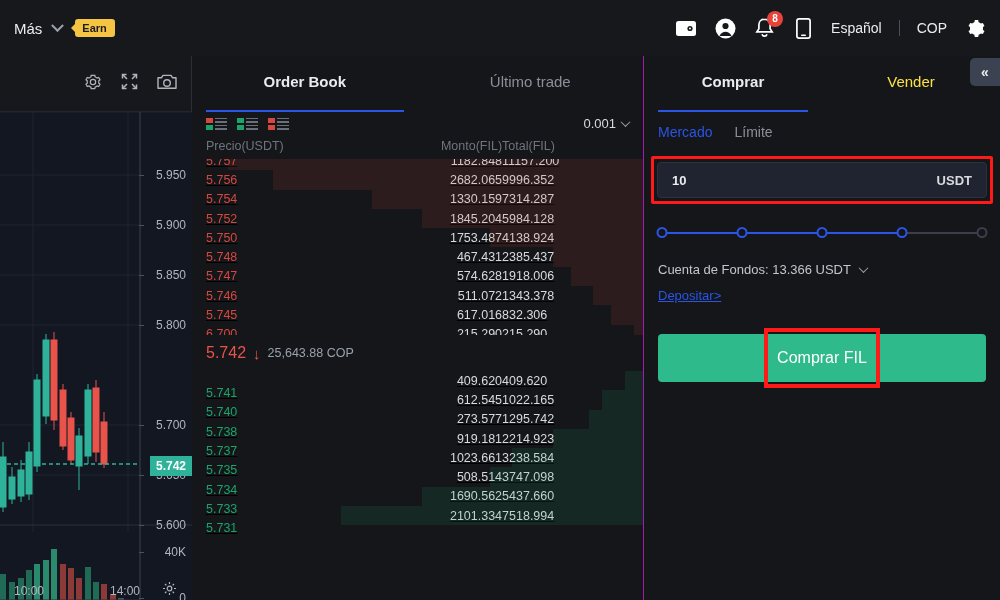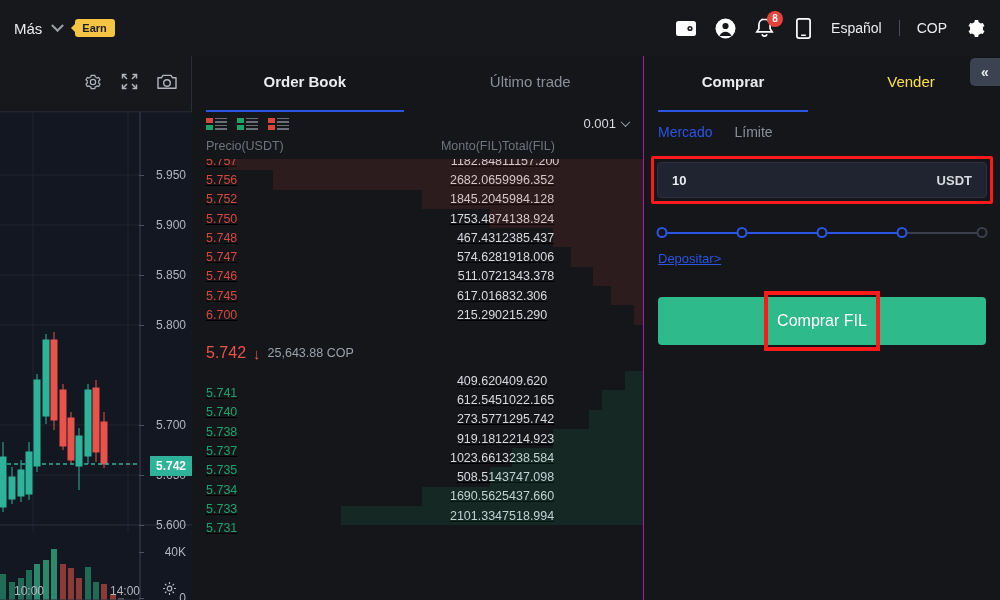--- a/index.html
+++ b/index.html
@@ -443,20 +443,26 @@
           <span class="c-amt">1182.848</span>
           <span class="c-total">11157.200</span>
         </div>
         <div class="ob-row ask">
           <span class="depth-fill" style="width:82%"></span>
           <span class="c-price">5.756</span>
           <span class="c-amt">2682.065</span>
           <span class="c-total">9996.352</span>
         </div>
         <div class="ob-row ask">
+          <span class="depth-fill" style="width:60%"></span>
+          <span class="c-price">5.754</span>
+          <span class="c-amt">1330.159</span>
+          <span class="c-total">7314.287</span>
+        </div>
+        <div class="ob-row ask">
           <span class="depth-fill" style="width:49%"></span>
           <span class="c-price">5.752</span>
           <span class="c-amt">1845.204</span>
           <span class="c-total">5984.128</span>
         </div>
         <div class="ob-row ask">
           <span class="depth-fill" style="width:34%"></span>
           <span class="c-price">5.750</span>
           <span class="c-amt">1753.487</span>
           <span class="c-total">4138.924</span>
@@ -575,20 +581,24 @@
     <div class="slider-wrap">
       <div class="slider-track"></div>
       <div class="slider-fill"></div>
       <div class="sl-node on" style="left:0%"></div>
       <div class="sl-node on" style="left:25%"></div>
       <div class="sl-node on" style="left:50%"></div>
       <div class="sl-node on" style="left:75%"></div>
       <div class="sl-node" style="left:100%"></div>
     </div>
 
+    <div class="funds-row">
+      <span class="funds-txt">Cuenta de Fondos: 13.366 USDT</span>
+      <span class="chev-sm"></span>
+    </div>
 
     <a class="deposit-link" href="#">Depositar&gt;</a>
 
     <div class="buy-wrap">
       <button class="buy-btn">Comprar FIL</button>
       <div class="buy-hl"></div>
     </div>
   </div>
 
 </div>

